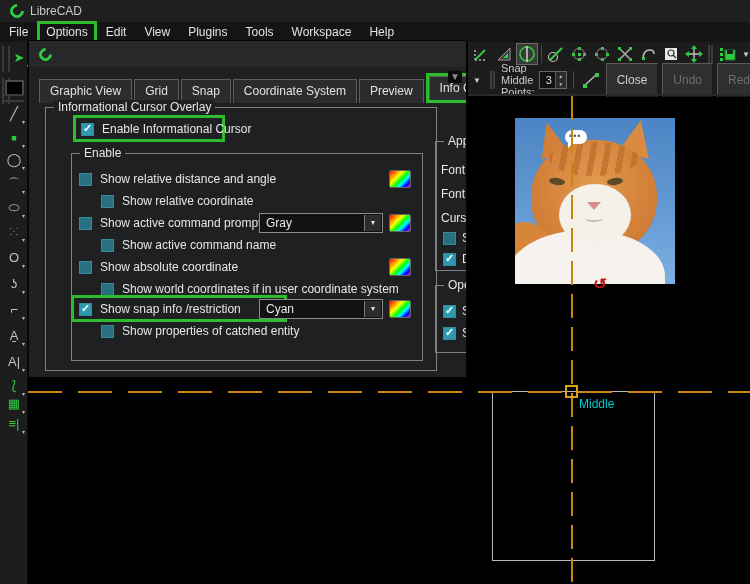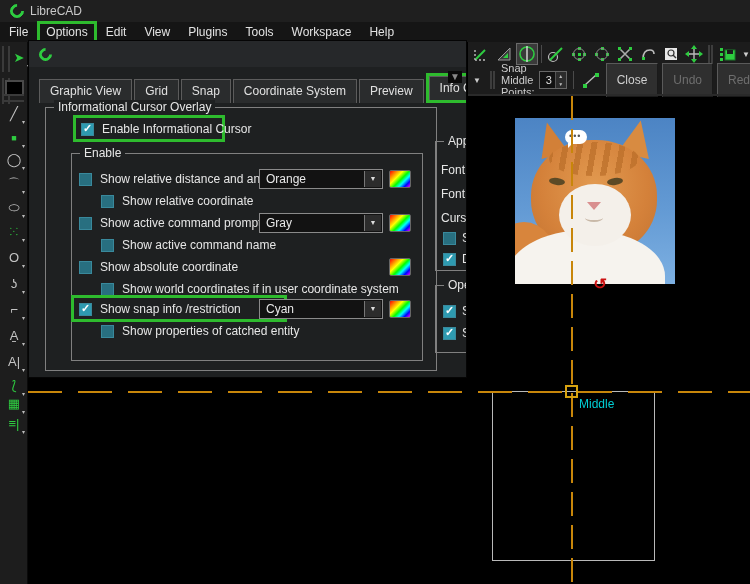--- a/index.html
+++ b/index.html
@@ -312,24 +312,20 @@
     </div>
 
     <div class="groupbox" style="left:42px; top:112px; width:352px; height:208px;">
       <span class="group-label">Enable</span>
     </div>
 
     <div class="row" style="left:50px; top:127px;">
       <span class="cb"></span>
       <span class="lbl">Show relative distance and angle</span>
     </div>
-    <div class="combo" style="left:230px; top:128px;">
-      <span>Orange</span>
-      <span class="arrow-btn">▼</span>
-    </div>
     <div class="colorbtn" style="left:360px; top:129px;"></div>
 
     <div class="row" style="left:72px; top:149px;">
       <span class="cb"></span>
       <span class="lbl">Show relative coordinate</span>
     </div>
 
     <div class="row" style="left:50px; top:171px;">
       <span class="cb"></span>
       <span class="lbl">Show active command prompt</span>

